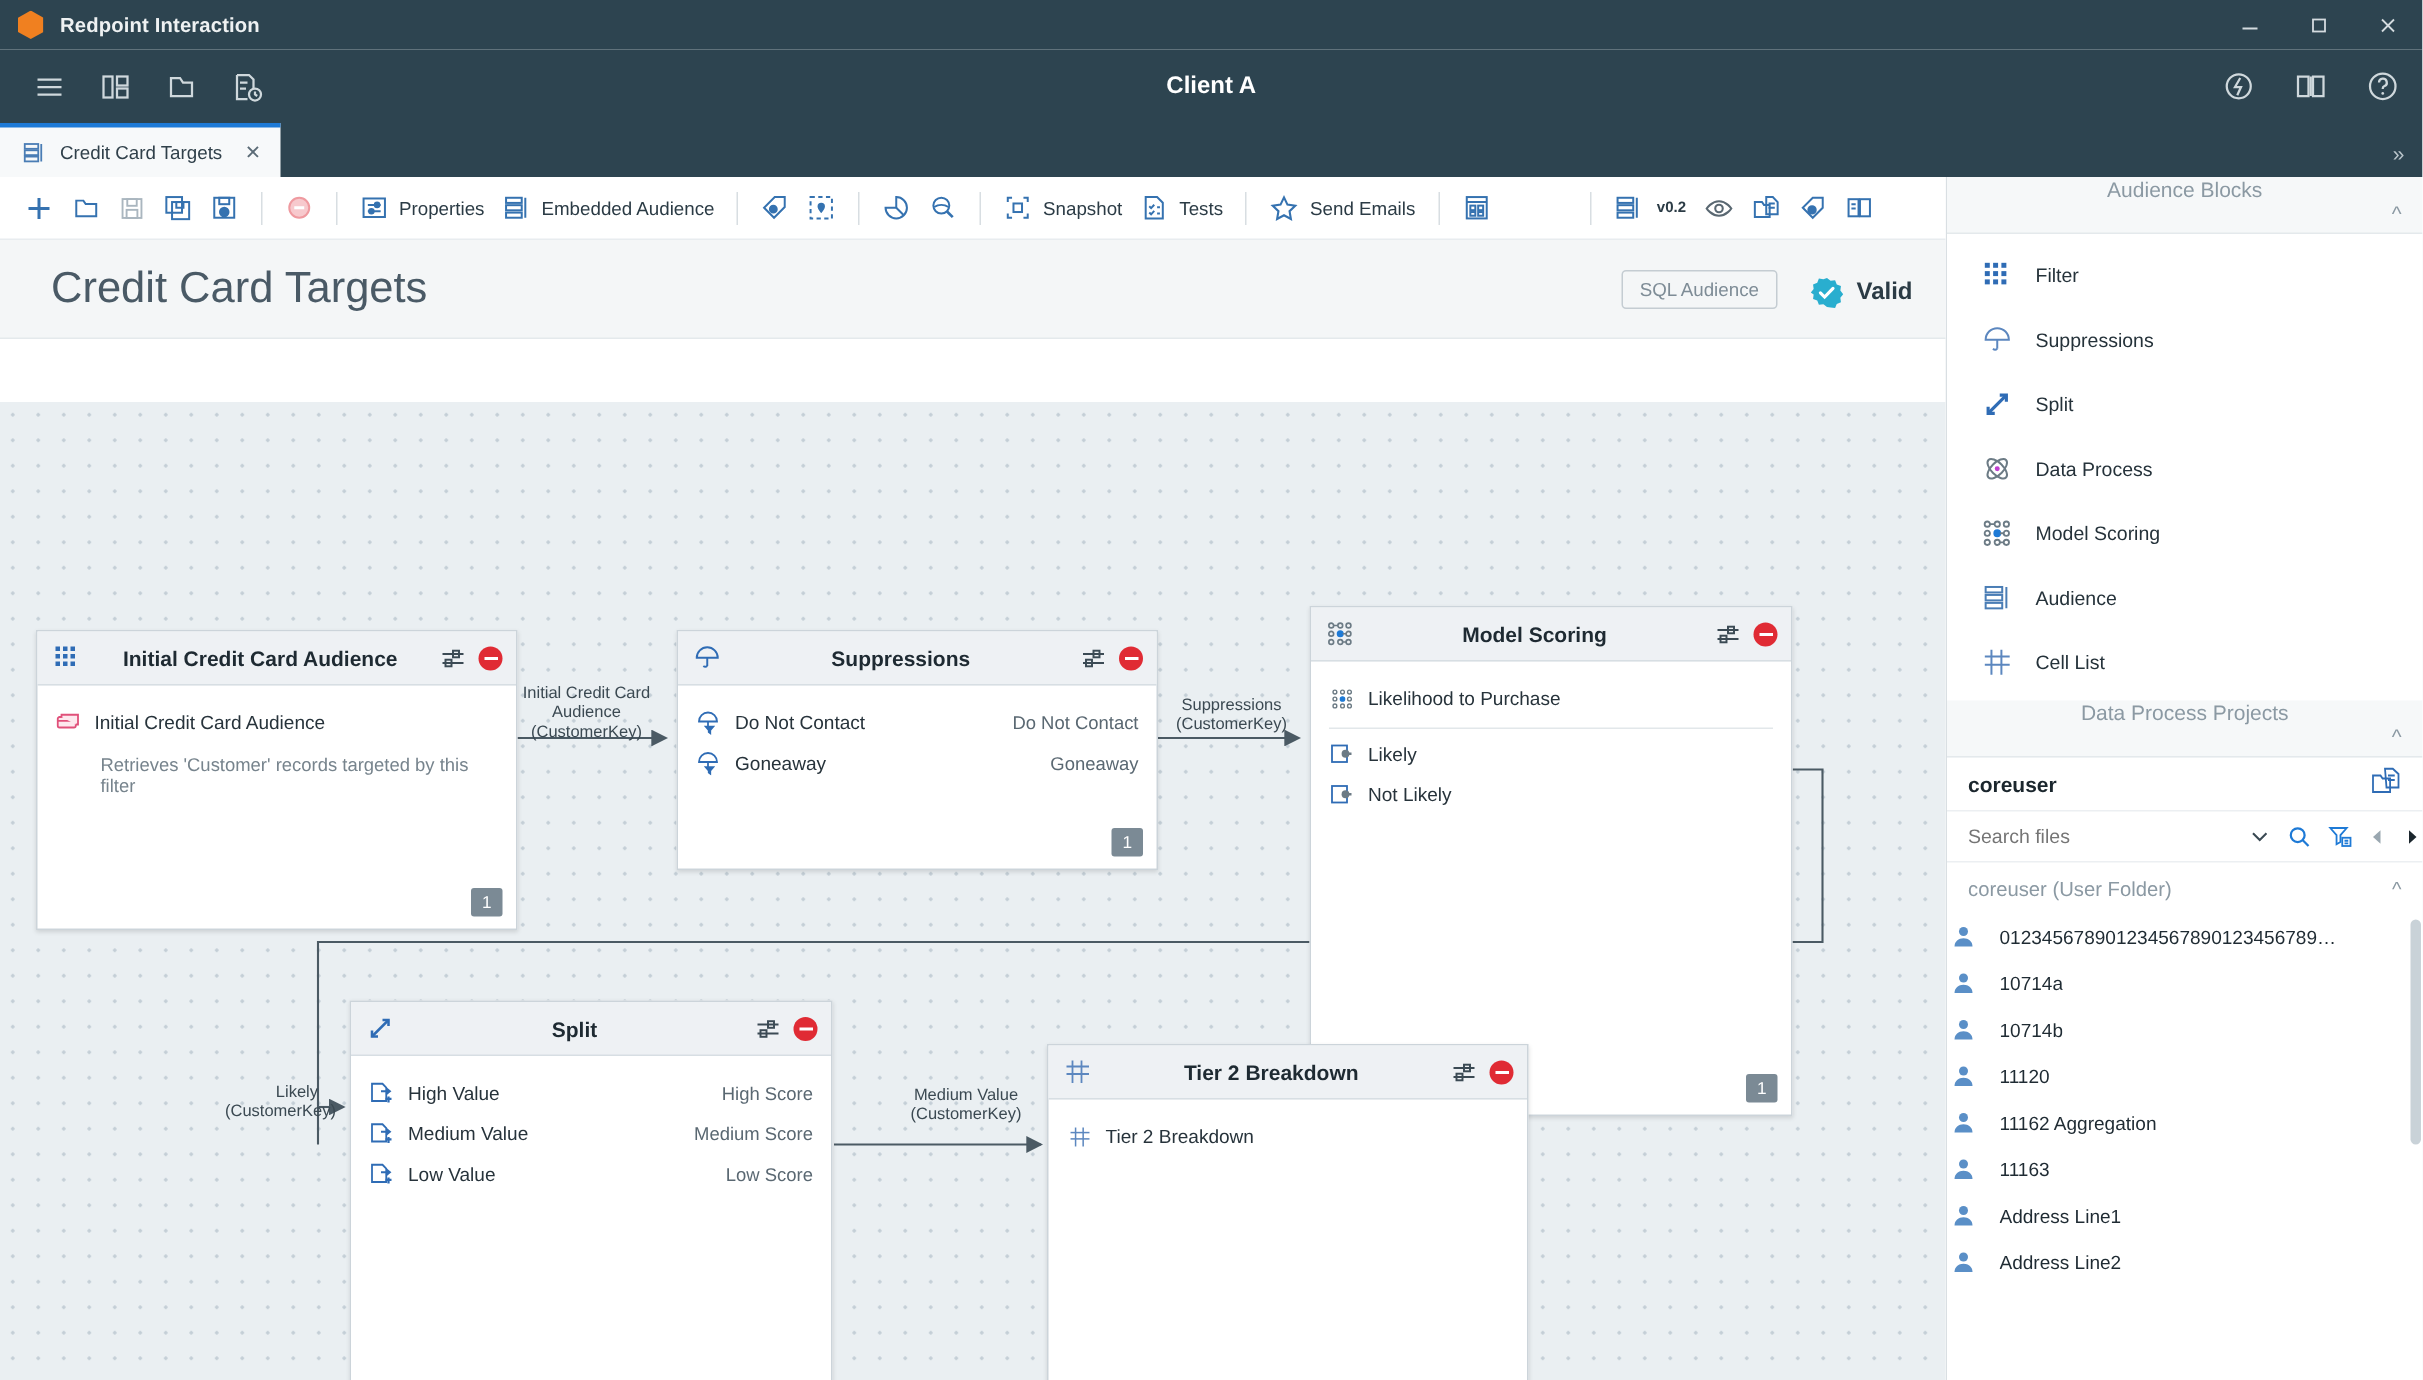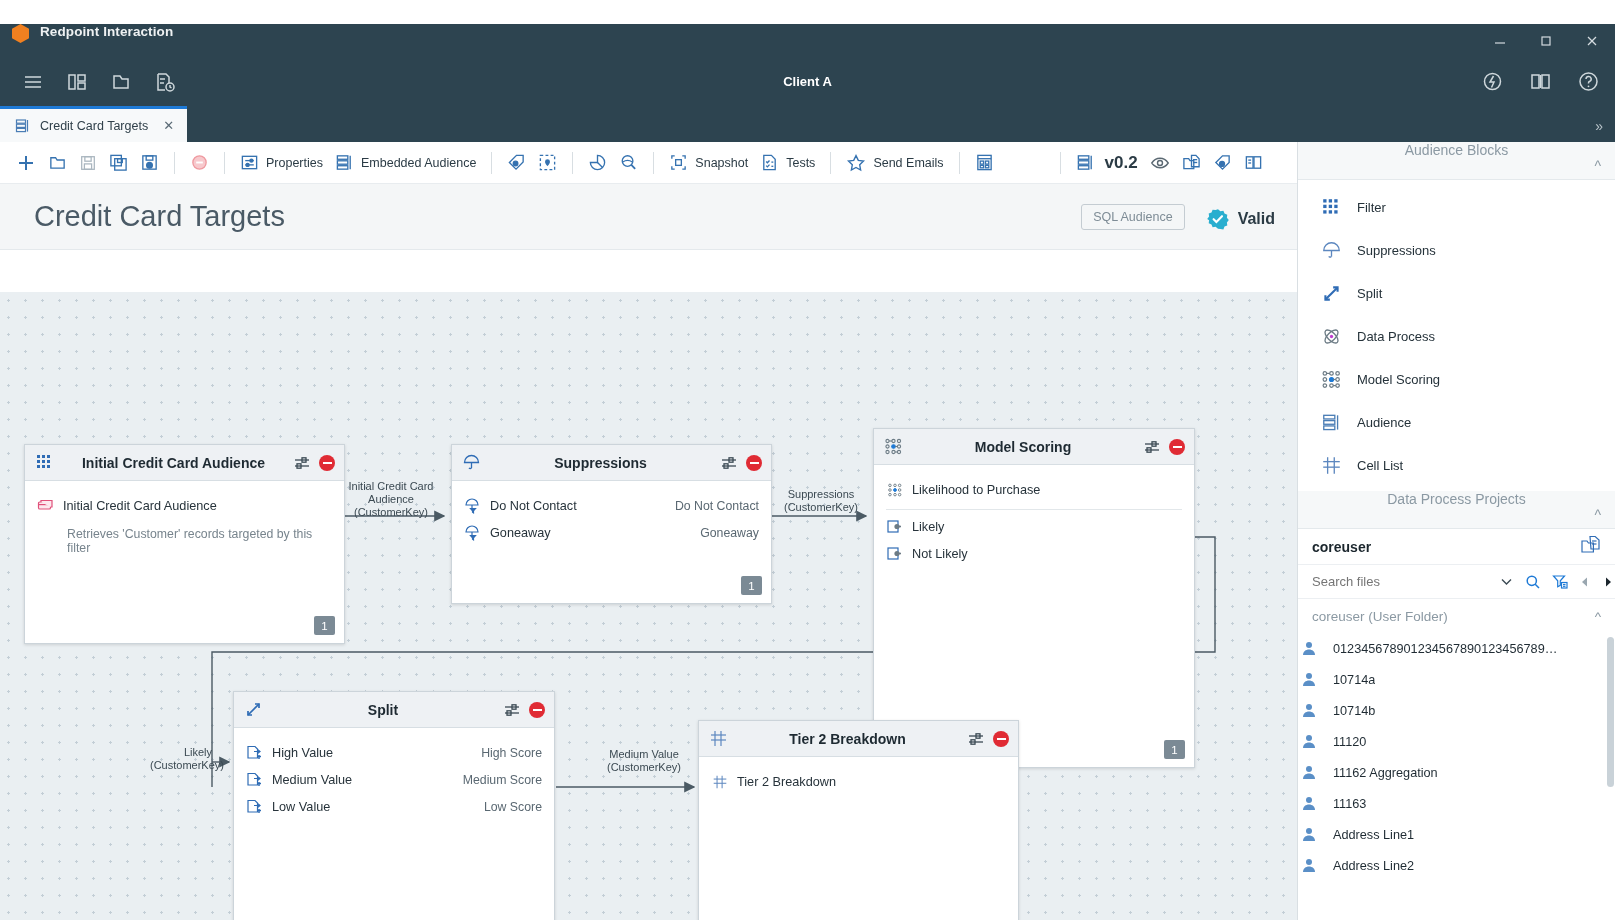--- a/index.html
+++ b/index.html
@@ -1,37 +1,37 @@
 <!DOCTYPE html>
 <html><head>
 <meta charset="utf-8">
 <style>
   * { box-sizing: border-box; margin:0; padding:0; }
   html,body { width:1615px; height:920px; overflow:hidden;
     font-family:"Liberation Sans", sans-serif; background:#fff; }
 
   
-  .titlebar { height:33px; background:#2d4450; display:flex; 
-              padding:0 0 0 12px; position:relative;margin-top:24px; }
+  .titlebar { height:33px; background:#2d4450; display:flex; align-items:center;
+              padding:0 0 0 12px; position:relative; }
   .logo-hex { width:17px; height:19px; background:#f08020; margin-right:11px;
       clip-path: polygon(50% 0%, 100% 25%, 100% 75%, 50% 100%, 0% 75%, 0% 25%); }
   .app-title { color:#eef1f2; font-size:13.5px; font-weight:bold; letter-spacing:.1px;}
   .wincontrols { position:absolute; right:0; top:0; height:33px; display:flex; }
   .winbtn { width:46px; height:33px; display:flex; align-items:center; justify-content:center;
             color:#d4dbdf; font-size:14px; }
   .winbtn svg { stroke:#d4dbdf; fill:none; stroke-width:1.2; }
 
   
   .headerband { height:49px; background:#2d4450; display:flex; align-items:center;
                 position:relative; padding:0 12px; }
   .hdr-icons-left { display:flex; gap:18px; align-items:center; margin-left:8px; }
   .hicon { width:26px; height:26px; display:flex; align-items:center; justify-content:center; cursor:pointer; }
   .hicon svg { stroke:#cfd8dc; fill:none; stroke-width:1.5; }
   .client-title { position:absolute; left:0; right:0; text-align:center; color:#fff;
-                  font-size:13px; font-weight:bold; pointer-events:none; }
+                  font-size:16px; font-weight:bold; pointer-events:none; }
   .hdr-icons-right { position:absolute; right:14px; display:flex; gap:22px; align-items:center; }
 
   
   .tabstrip { height:36px; background:#2d4450; display:flex; align-items:flex-end; position:relative; }
   .tab { height:36px; background:#f7f9fa; border-top:3px solid #1e7ad6; display:flex;
          align-items:center; gap:9px; padding:0 13px 0 14px; min-width:175px; }
   .tab-label { font-size:12.5px; color:#30404a; }
   .tab-close { color:#5b6b76; font-size:13px; margin-left:6px; cursor:pointer; }
   .chev-right { position:absolute; right:12px; bottom:8px; color:#b9c4ca; font-size:14px; }
 
@@ -43,21 +43,21 @@
 
   
   .toolbar { height:42px; display:flex; align-items:center; gap:0px; padding:0 10px;
              background:#fff; border-bottom:1px solid #e8ecef; }
   .tb { height:30px; min-width:30px; display:flex; align-items:center; justify-content:center;
         gap:7px; padding:0 6px; cursor:pointer; border-radius:3px; }
   .tb span { font-size:12.5px; color:#2b3b45; white-space:nowrap; }
   .tb svg { stroke:#3572b0; fill:none; stroke-width:1.4; }
   .tb.dim svg { stroke:#aab6bf; }
   .tbsep { width:1px; height:22px; background:#d8dee2; margin:0 9px; }
-  .ver { font-size:17px; font-weight:bold; color:#2b3b45; margin-left:3px; }
+  .ver { font-size:10px; font-weight:bold; color:#2b3b45; margin-left:3px; }
 
   
   .pagehead { height:66px; background:#f4f6f7; display:flex; align-items:center;
               padding:0 22px 0 34px; border-bottom:1px solid #e4e9ec; }
   .pagetitle { font-size:29px; color:#4a5a66; font-weight:400; }
   .phright { margin-left:auto; display:flex; align-items:flex-end; gap:22px; }
   .sqlbadge { border:1px solid #c4ccd2; border-radius:3px; padding:5px 11px;
               font-size:12.5px; color:#7e8c96; background:#f4f6f7; }
   .validwrap { display:flex; align-items:center; gap:9px; }
   .valid-label { font-size:16px; color:#2b3b45; font-weight:bold; }

